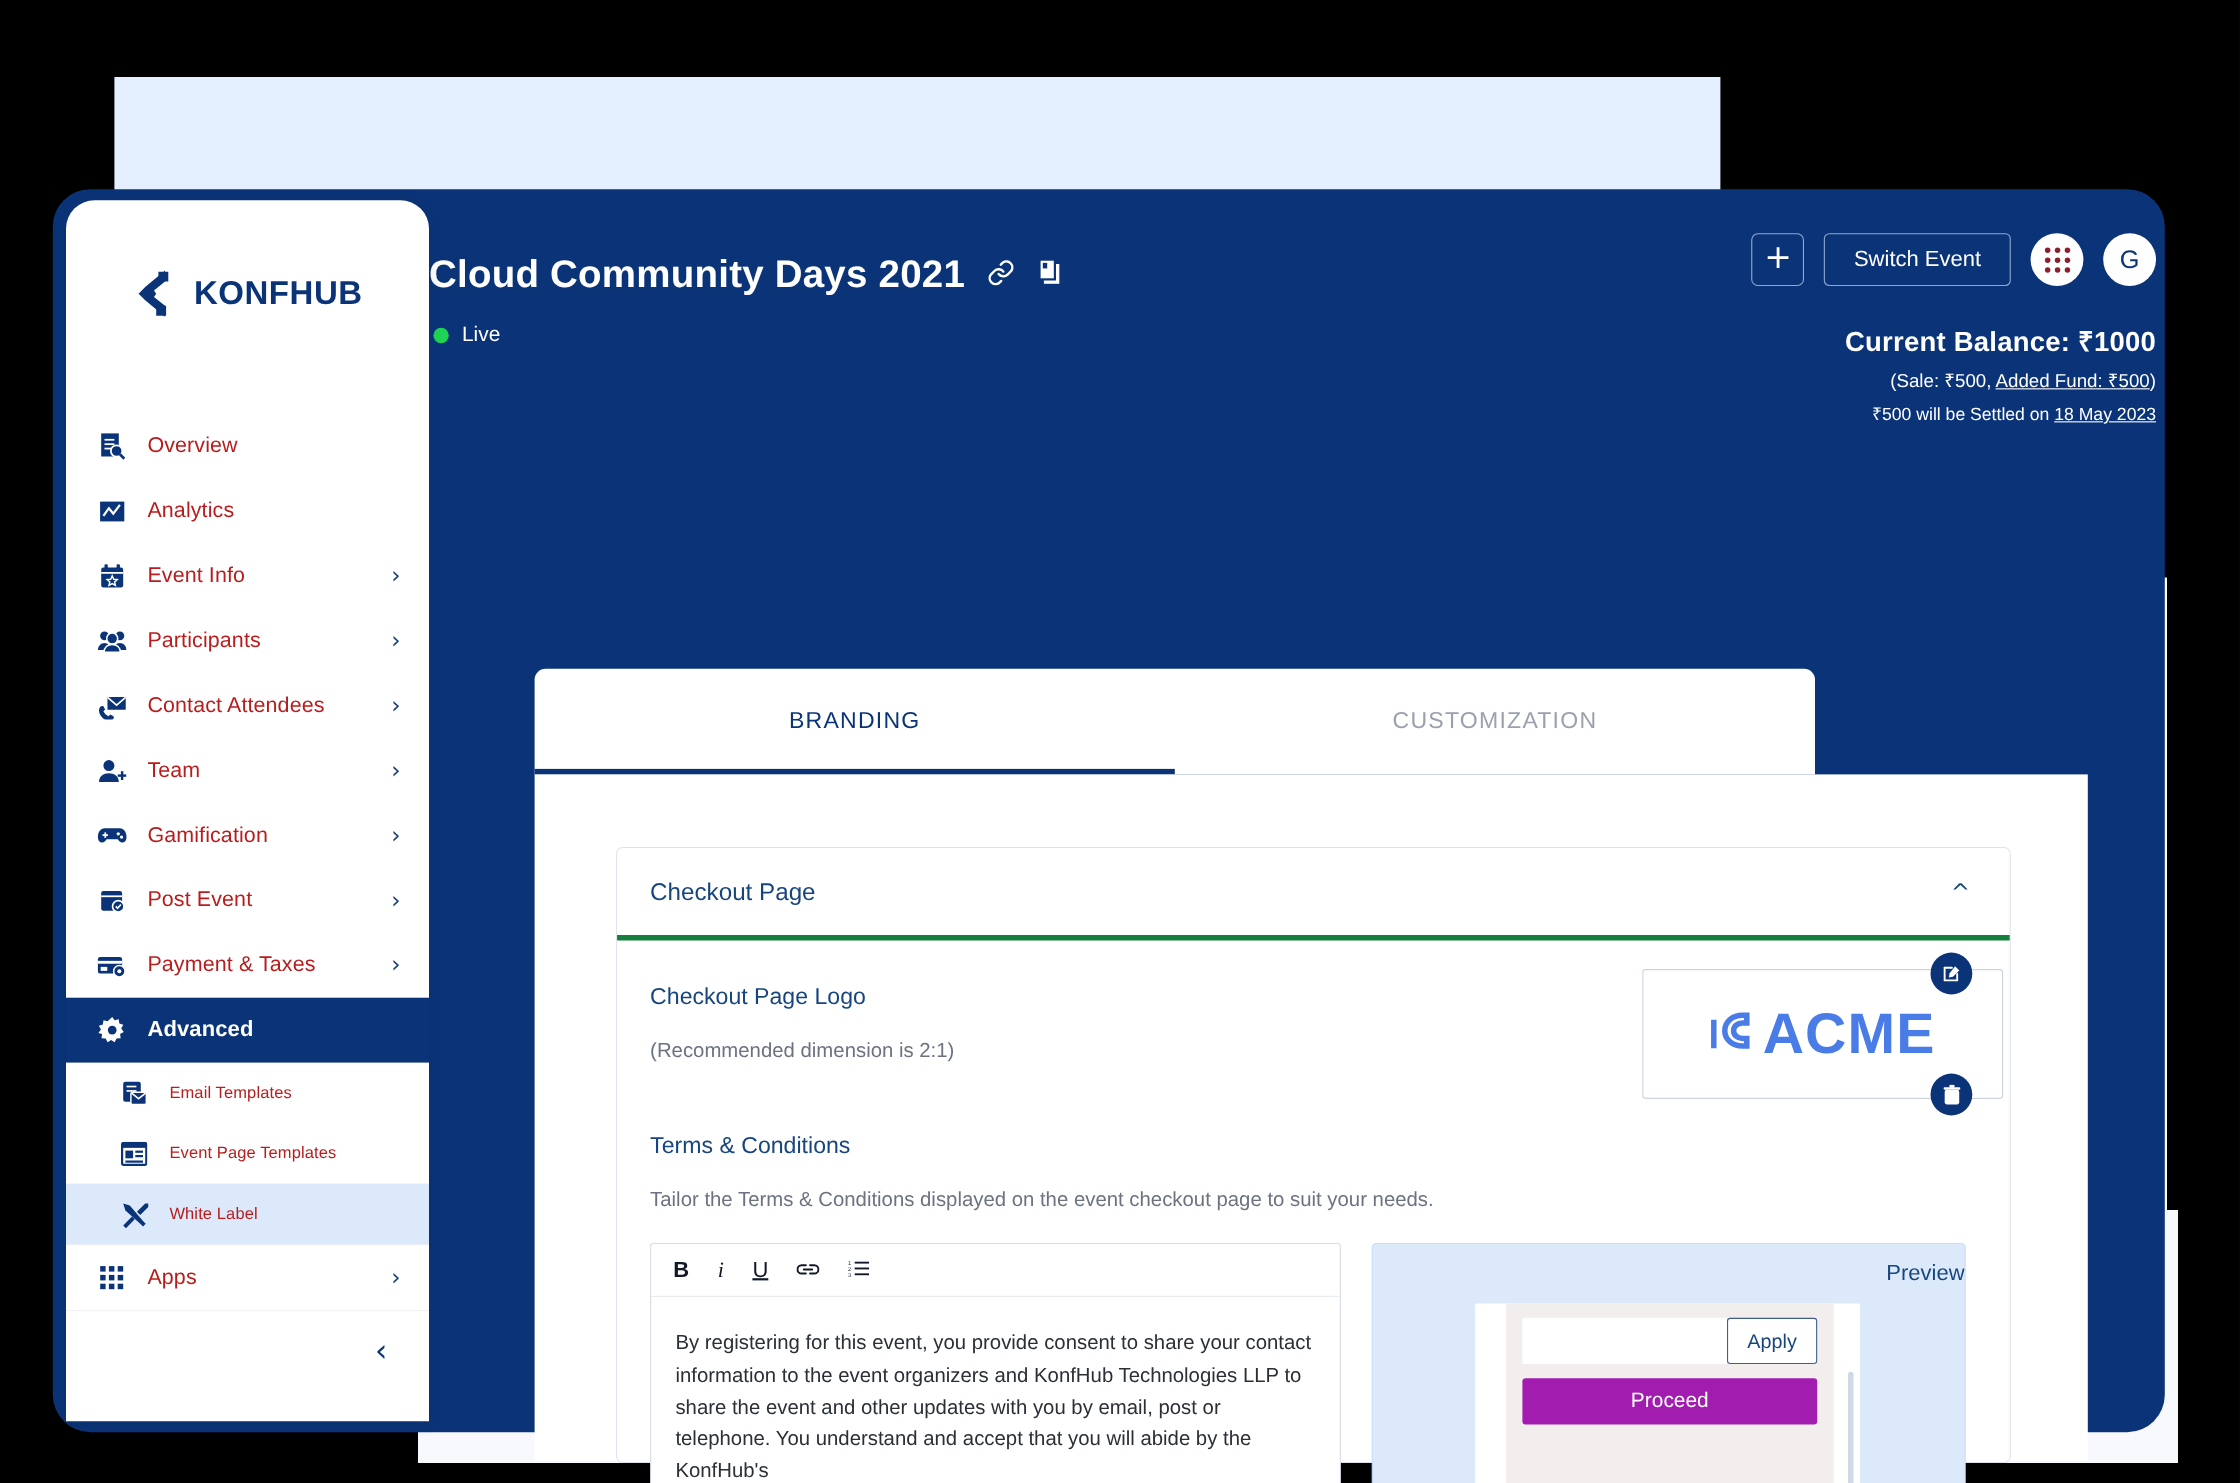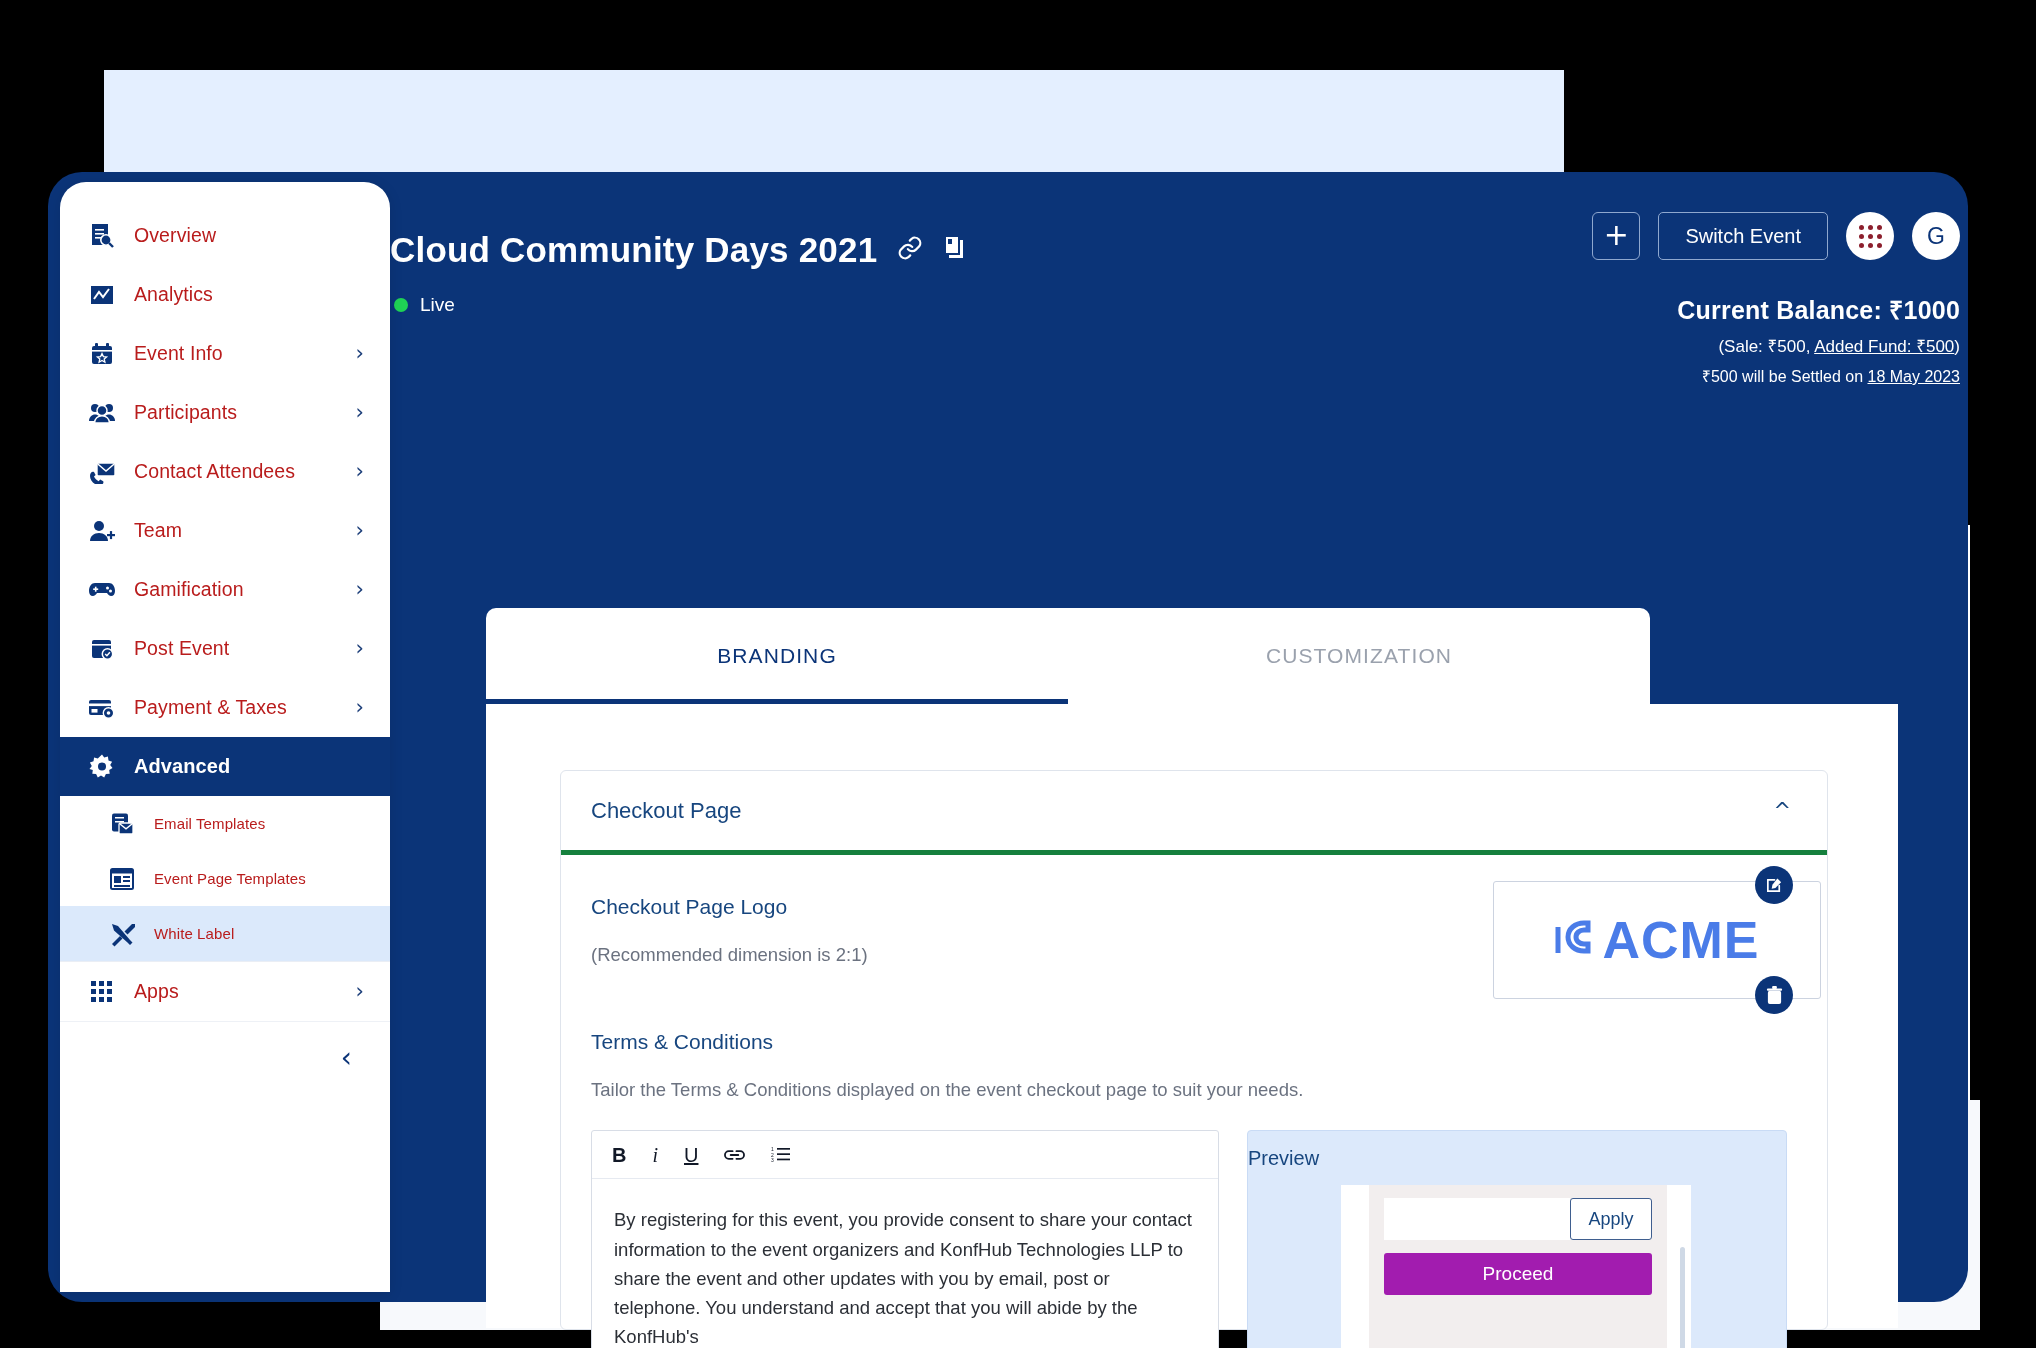--- a/index.html
+++ b/index.html
@@ -231,21 +231,21 @@
     padding: 26px 22px 0 22px;
     font-size: 18.5px; color: #2b2f36; line-height: 1.58;
   }
 
   .preview {
     width: 540px; height: 300px;
     background: #dce9fb; border: 1px solid #c9dbf5; border-radius: 4px;
     position: relative; overflow: hidden;
   }
   .preview-title {
-    text-align: left; font-size: 20px; color: #17467f;
+    text-align: right; font-size: 20px; color: #17467f;
     padding-top: 16px;
   }
   .preview-inner {
     position: absolute; left: 93px; top: 54px;
     width: 350px; height: 240px; background: #ffffff;
   }
   .preview-card {
     position: absolute; left: 28px; top: 0;
     width: 298px; height: 240px; background: #f2eeee;
     padding: 13px 15px;
@@ -332,20 +332,28 @@
       <span>(Sale: ₹500, </span><span class="u">Added Fund: ₹500</span><span>)</span>
     </div>
     <div class="bal-sub2">
       <span>₹500 will be Settled on </span><span class="u">18 May 2023</span>
     </div>
   </div>
 </div>
 
 <div class="sidebar">
 
+  <div class="logo-wrap">
+    <svg class="logo-mark" viewBox="0 0 44 46">
+      <path d="M30 2 L12 17 L6 23 L12 29 L30 44 L30 34 L20 26 L22 23 L20 20 L30 12 Z" fill="#0b3478"></path>
+      <path d="M24 3 L33 3 L33 12 L24 12 Z" fill="#0b3478"></path>
+      <path d="M22 34 L31 34 L31 43 L22 43 Z" fill="#0b3478"></path>
+    </svg>
+    <span class="logo-text">KONFHUB</span>
+  </div>
 
   <div class="nav">
 
     <div class="nav-item">
       <span class="n-icon">
         <svg width="26" height="26" viewBox="0 0 26 26">
           <rect x="3" y="1" width="16" height="21" fill="#0b3478"></rect>
           <rect x="6" y="6" width="9" height="1.6" fill="#fff"></rect>
           <rect x="6" y="10" width="9" height="1.6" fill="#fff"></rect>
           <rect x="6" y="14" width="6" height="1.6" fill="#fff"></rect>

